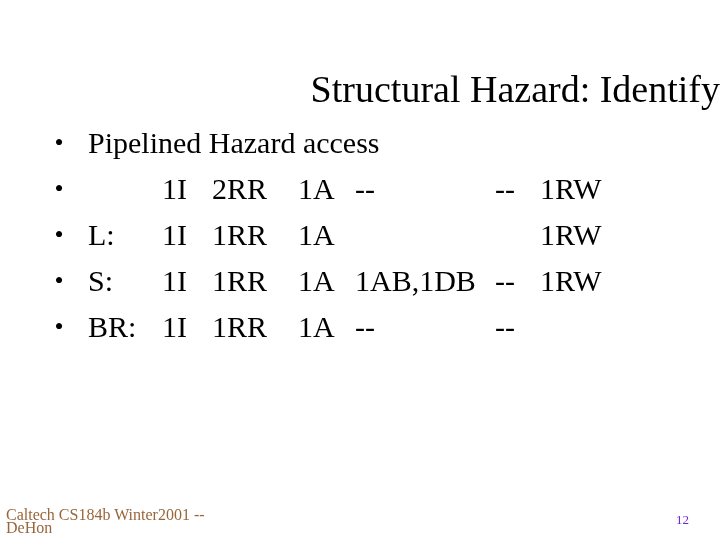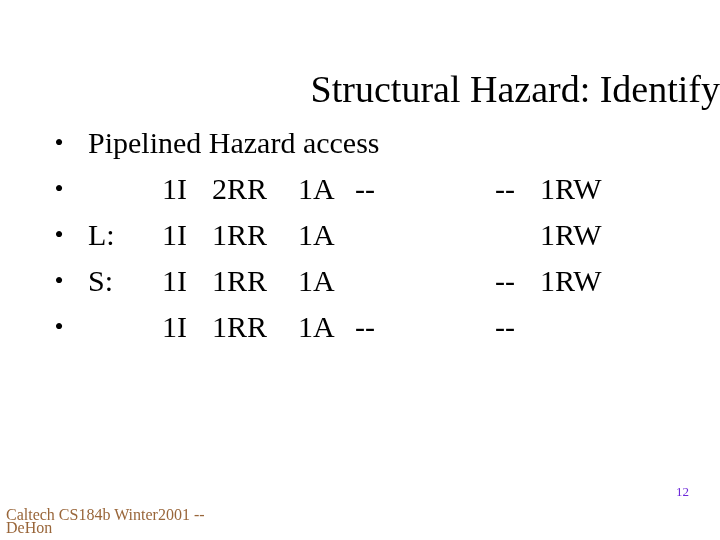--- a/index.html
+++ b/index.html
@@ -88,21 +88,21 @@
     width: 330px;
     font-family: "Liberation Serif", "DejaVu Serif", serif;
     font-size: 16px;
     line-height: 13px;
     color: #99663a;
   }
   #footer-note div { white-space: nowrap; }
   #page-number {
     position: absolute;
     left: 676px;
-    top: 484px;
+    top: 512px;
     width: 36px;
     text-align: left;
     font-family: "Liberation Serif", "DejaVu Serif", serif;
     font-size: 13px;
     line-height: 15px;
     color: #6d28d9;
   }
 </style>
 </head>
 <body>
@@ -136,26 +136,28 @@
       <span class="cell c-alu">1A</span>
       <span class="cell c-wb">1RW</span>
     </div>
 
     <div class="bullet-row">
       <span class="bullet-marker">•</span>
       <span class="cell c-label">S:</span>
       <span class="cell c-if">1I</span>
       <span class="cell c-rr">1RR</span>
       <span class="cell c-alu">1A</span>
+      <span class="cell c-mem">1AB,1DB</span>
       <span class="cell c-db">--</span>
       <span class="cell c-wb">1RW</span>
     </div>
 
     <div class="bullet-row">
       <span class="bullet-marker">•</span>
+      <span class="cell c-label">BR:</span>
       <span class="cell c-if">1I</span>
       <span class="cell c-rr">1RR</span>
       <span class="cell c-alu">1A</span>
       <span class="cell c-mem">--</span>
       <span class="cell c-db">--</span>
       <span class="cell c-wb"></span>
     </div>
 
   </div>
 

